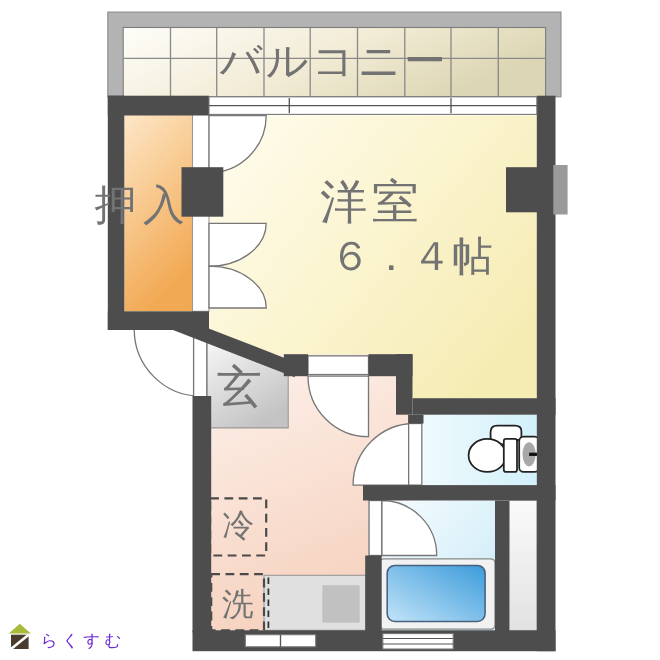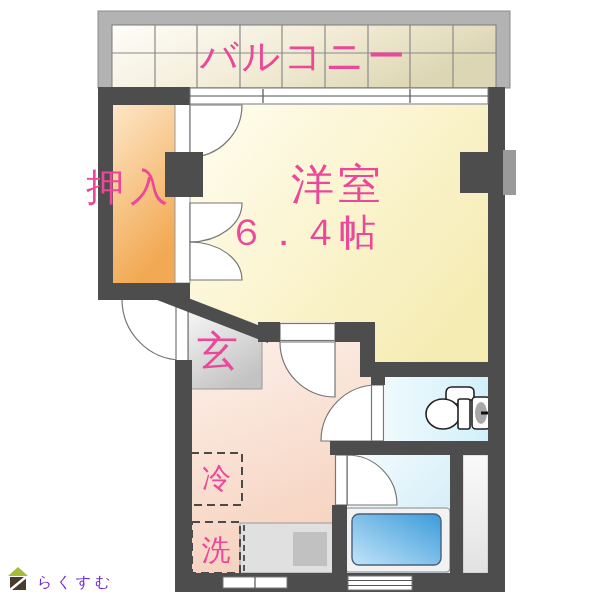--- a/index.html
+++ b/index.html
@@ -2,27 +2,27 @@
 <html><head>
 <meta charset="utf-8">
 <style>
   html,body { margin:0; padding:0; background:#ffffff; }
   #stage {
     position:relative; width:600px; height:600px; background:#ffffff;
     font-family:"Liberation Sans","DejaVu Sans",sans-serif; overflow:hidden;
   }
   #plan-svg { position:absolute; left:0; top:0; }
   .label {
-    position:absolute; color:#ec4899; line-height:1; white-space:nowrap;
+    position:absolute; color:#737373; line-height:1; white-space:nowrap;
     font-family:"Liberation Sans","DejaVu Sans",sans-serif;
   }
   .lbl-balcony { left:98px; top:37px; width:412px; text-align:center; font-size:38px; letter-spacing:3px; }
   .lbl-closet  { left:86px;  top:168px; font-size:38px; letter-spacing:6px; }
   .lbl-room    { left:238px; top:163px; width:200px; text-align:center; font-size:43px; letter-spacing:4px; }
-  .lbl-size    { left:228px; top:214px; width:220px; text-align:left; font-size:37px; }
+  .lbl-size    { left:228px; top:214px; width:220px; text-align:right; font-size:37px; }
   .lbl-genkan  { left:197px; top:331px; font-size:41px; }
   .lbl-fridge  { left:191px; top:464px; width:51px; text-align:center; font-size:29px; }
   .lbl-washer  { left:192px; top:536px; width:48px; text-align:center; font-size:29px; }
   .watermark {
     position:absolute; left:6px; top:565px; height:28px; display:flex; align-items:center;
   }
   .watermark-text {
     color:#6d28d9; font-size:15px; letter-spacing:4px; margin-left:5px; padding-top:6px;
   }
 </style>

